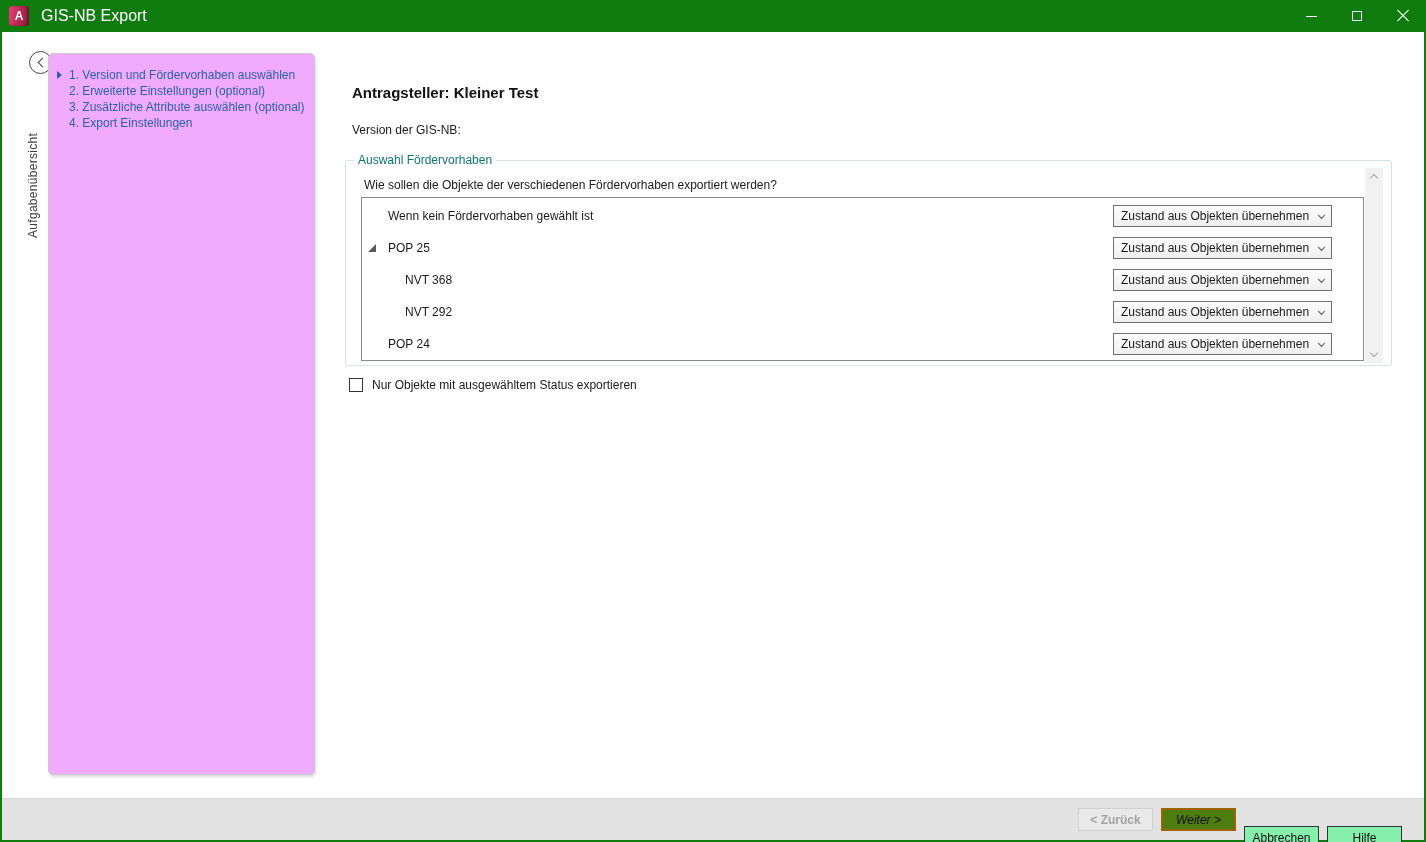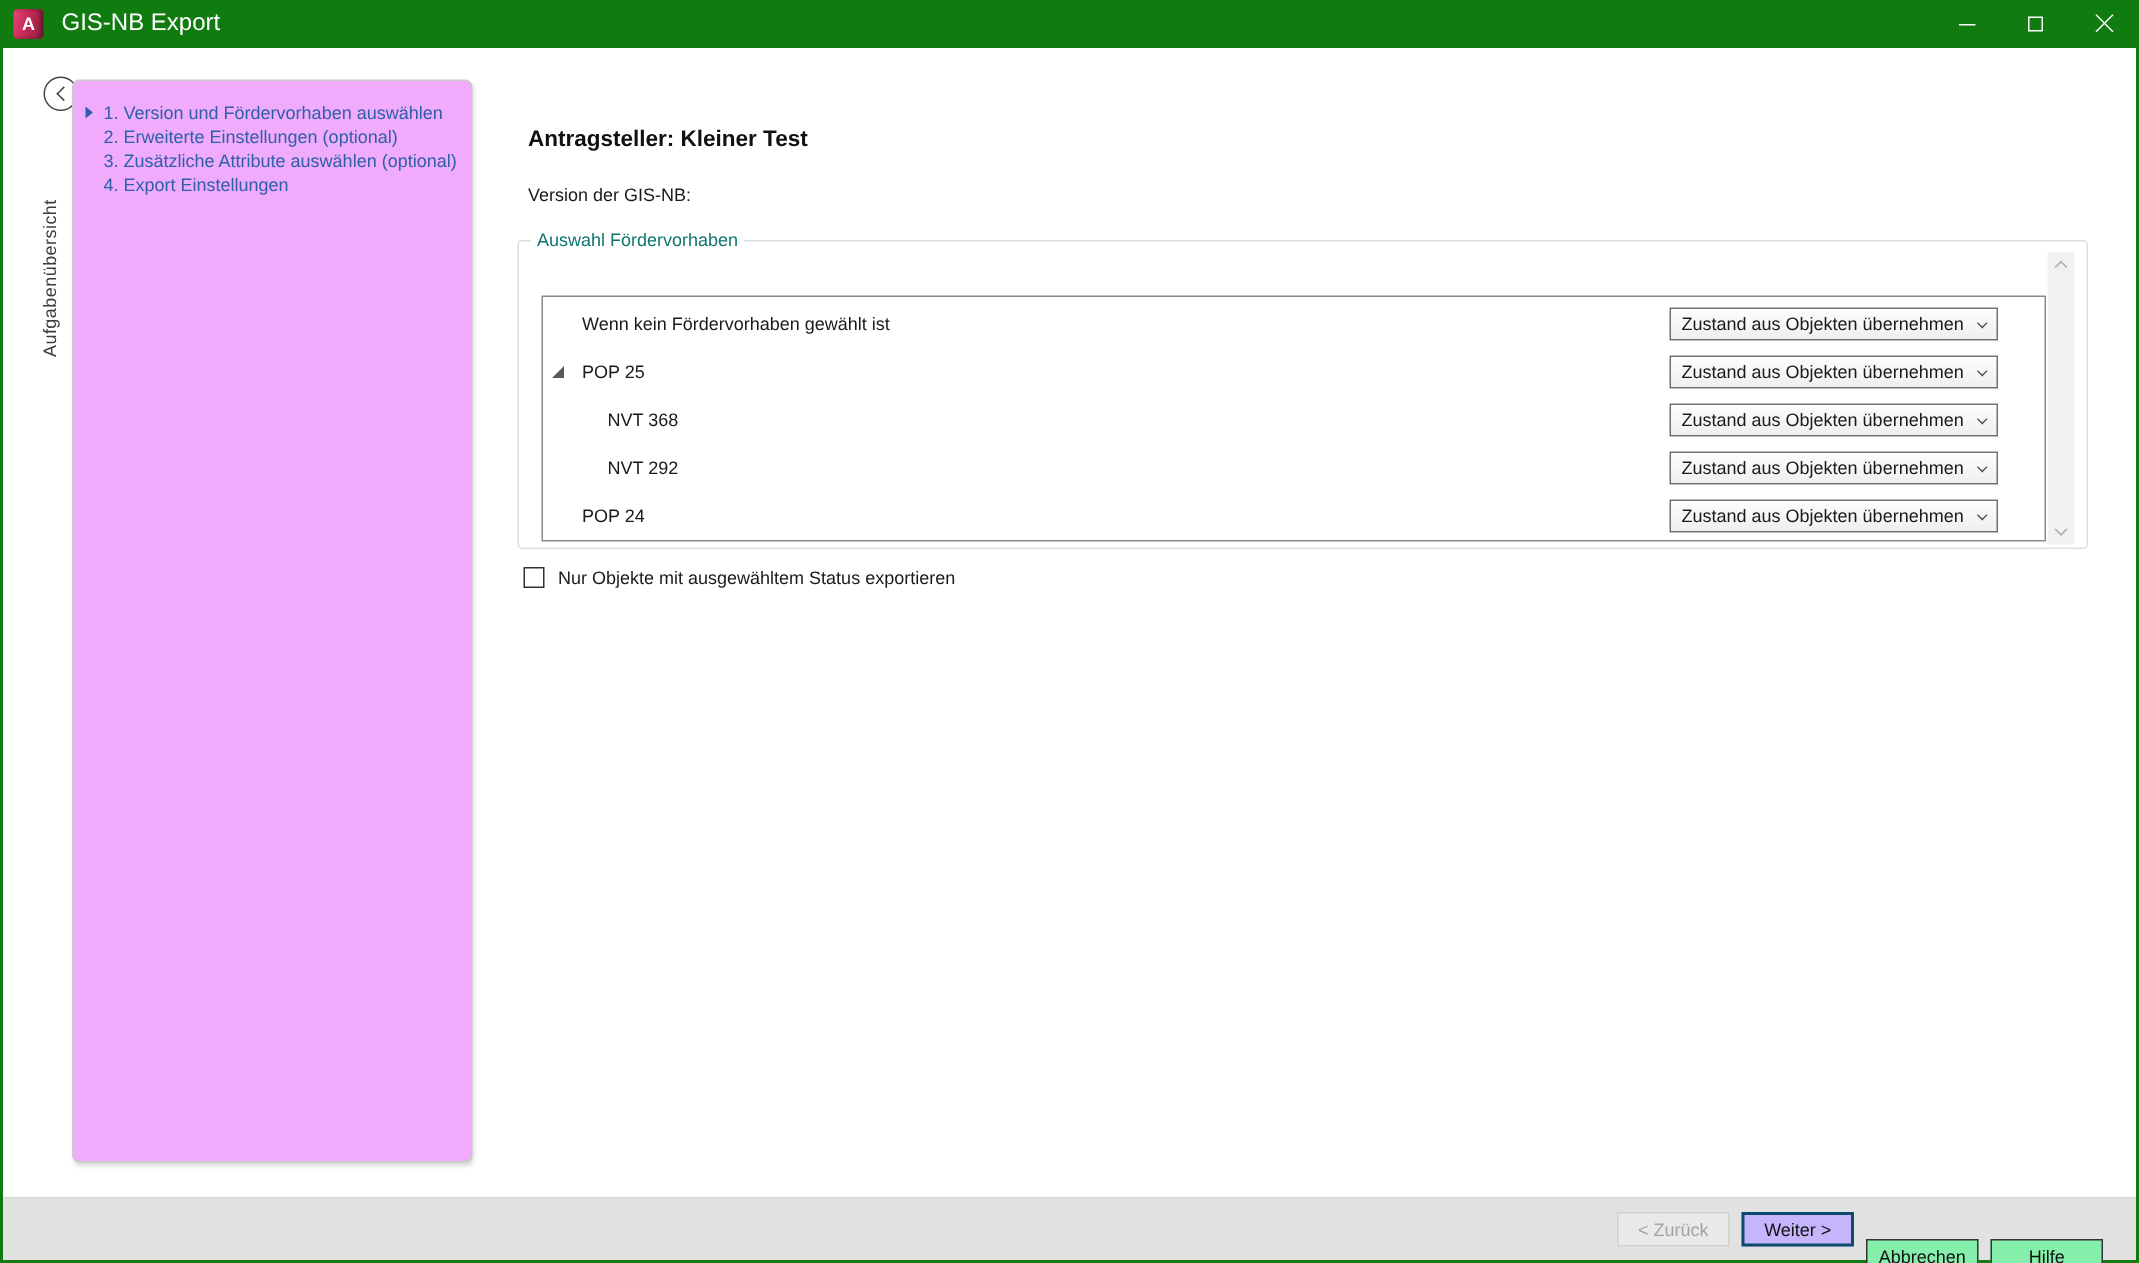--- a/index.html
+++ b/index.html
@@ -71,22 +71,22 @@
 
   .checkbox-row { position:absolute; left:347px; top:346px; display:flex; align-items:center; }
   .checkbox { width:14px; height:14px; border:1px solid #333; background:#fff; }
   .checkbox-label { margin-left:9px; }
 
   
   .footer { position:absolute; left:0; bottom:0; width:100%; height:42px; background:#e2e2e2;
             border-top:1px solid #d8d8d8; display:flex; align-items:center; justify-content:flex-end;
             gap:8px; padding-right:22px; }
   .btn { width:75px; height:23px; display:flex; align-items:center; justify-content:center; font-size:12px; }
-  .btn.disabled { background:#e9e9e9; border:1px solid #d0d0d0; color:#a3a3a3; }
-  .btn.default  { background:#c4b5fd; border:2px solid #0c4a6e; color:#111; }
+  .btn.disabled { background:#e9e9e9; border:1px solid #d0d0d0; color:#a3a3a3;font-weight:bold; }
+  .btn.default  { background:#4d7c0f; border:2px solid #a16207; color:#111;font-style:italic; }
   .btn.normal   { background:#86efac; border:1px solid #333; color:#111;margin-top:36px; }
 </style>
 </head>
 <body>
 
 <div class="window">
 
   <div class="titlebar">
     <div class="app-icon">A</div>
     <div class="win-title">GIS-NB Export</div>
@@ -127,20 +127,21 @@
         </li>
       </ul>
     </div>
 
     <div class="heading">Antragsteller: Kleiner Test</div>
 
     <div class="version-label">Version der GIS-NB:</div>
 
     <div class="groupbox">
       <div class="groupbox-title">Auswahl Fördervorhaben</div>
+      <div class="question">Wie sollen die Objekte der verschiedenen Fördervorhaben exportiert werden?</div>
 
       <div class="tree">
 
         <div class="tree-row ind1">
           <span>Wenn kein Fördervorhaben gewählt ist</span>
           <div class="combo row-combo">
             <span>Zustand aus Objekten übernehmen</span>
             <span class="chev-sm"></span>
           </div>
         </div>

